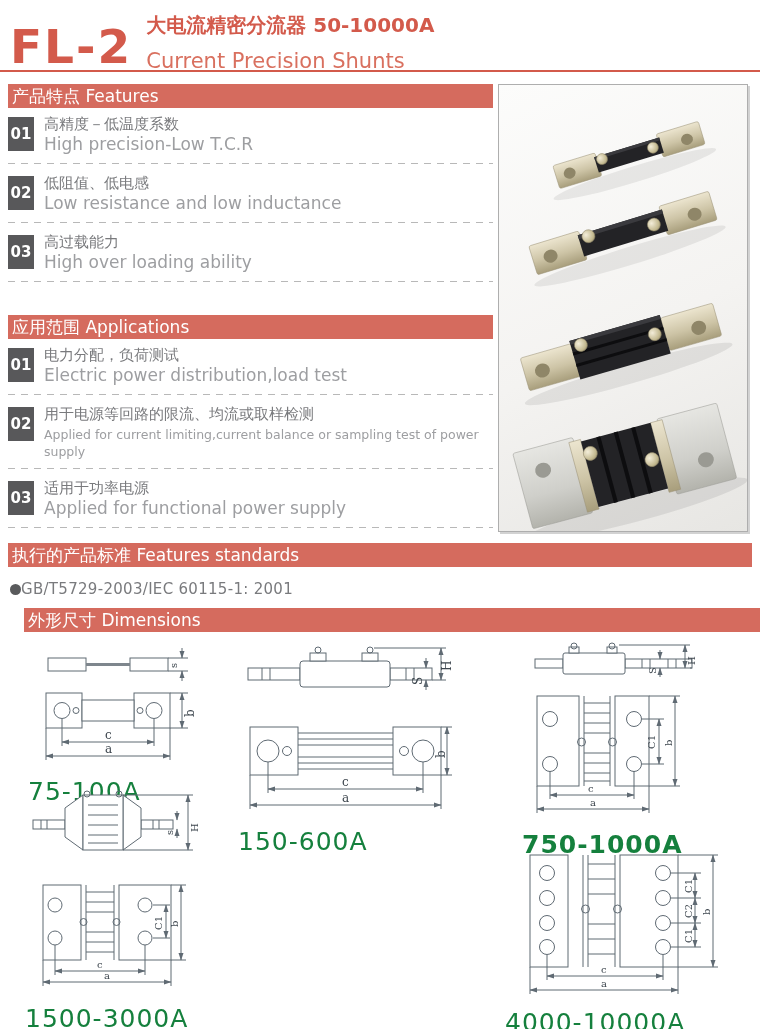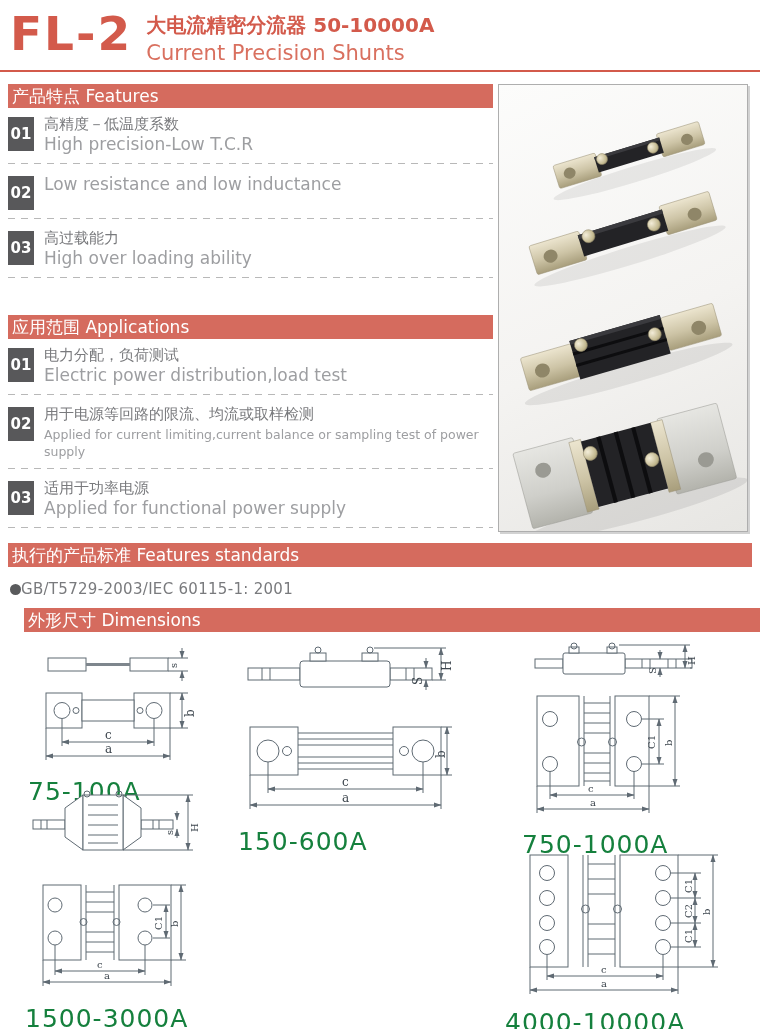--- a/index.html
+++ b/index.html
@@ -1,25 +1,25 @@
 <!DOCTYPE html>
 <html><head>
 <meta charset="utf-8">
 <style>
   html,body{margin:0;padding:0;}
   body{
     width:760px;height:1029px;position:relative;background:#fff;overflow:hidden;
     font-family:"DejaVu Sans","Liberation Sans",sans-serif;
   }
   
-  .header{position:absolute;left:10px;top:8px;display:flex;align-items:flex-start;}
+  .header{position:absolute;left:10px;top:8px;display:flex;align-items:flex-end;}
   .model{font-size:47px;font-weight:bold;color:#d35a4b;letter-spacing:2px;line-height:52px;}
   .titles{margin-left:14px;margin-top:3px;}
   .title-zh{font-size:20px;font-weight:bold;color:#d35a4b;line-height:28px;}
-  .title-en{font-size:21px;color:#d9705f;line-height:24px;margin-top:2px;}
+  .title-en{font-size:21px;color:#d9705f;line-height:24px;margin-top:10px;}
   .rule{position:absolute;left:0;top:70px;width:760px;height:2px;background:#d35a4b;}
   
   .section{position:absolute;box-sizing:border-box;}
   .banner{height:24px;line-height:24px;background:#d56b5e;color:#fff;font-size:17px;
           padding-left:4px;box-sizing:border-box;}
   .item{display:flex;align-items:flex-start;padding:7px 0 5px;}
   .num{width:26px;height:34px;background:#58585a;color:#fff;font-size:15px;font-weight:bold;
        display:flex;align-items:center;justify-content:center;flex:none;margin-top:2px;}
   .txt{margin-left:10px;}
   .zh{font-size:15px;color:#797a7d;line-height:19px;}
@@ -75,20 +75,21 @@
     <div class="txt">
       <div class="zh">高精度－低温度系数</div>
       <div class="en">High precision-Low T.C.R</div>
     </div>
   </div>
   <div class="dash"></div>
 
   <div class="item">
     <div class="num">02</div>
     <div class="txt">
+      <div class="zh">低阻值、低电感</div>
       <div class="en">Low resistance and low inductance</div>
     </div>
   </div>
   <div class="dash"></div>
 
   <div class="item">
     <div class="num">03</div>
     <div class="txt">
       <div class="zh">高过载能力</div>
       <div class="en">High over loading ability</div>
@@ -365,21 +366,21 @@
     <line class="dim" x1="28" y1="130" x2="28" y2="158"></line>
     <line class="dim" x1="112" y1="130" x2="112" y2="158"></line>
     <line class="dim" x1="28" y1="154" x2="112" y2="154" marker-start="url(#aS)" marker-end="url(#aE)"></line>
     <text class="dts" x="66" y="151">c</text>
 
     <line class="dim" x1="15" y1="145" x2="15" y2="172"></line>
     <line class="dim" x1="127" y1="145" x2="127" y2="172"></line>
     <line class="dim" x1="15" y1="168" x2="127" y2="168" marker-start="url(#aS)" marker-end="url(#aE)"></line>
     <text class="dts" x="68" y="165">a</text>
   </svg>
-  <div class="figlabel" style="width:176px;">750-1000A</div>
+  <div class="figlabel" style="width:176px;font-weight:bold;">750-1000A</div>
 </div>
 
 <div class="fig" style="left:25px;top:790px;width:215px;">
   <svg width="215" height="200" viewBox="0 0 215 200">
 
     <rect class="ln" x="8" y="30" width="32" height="9"></rect>
     <rect class="ln" x="116" y="30" width="32" height="9"></rect>
     <line class="dim" x1="16" y1="30" x2="16" y2="39"></line>
       <line class="dim" x1="22" y1="30" x2="22" y2="39"></line>
     <line class="dim" x1="128" y1="30" x2="128" y2="39"></line>

